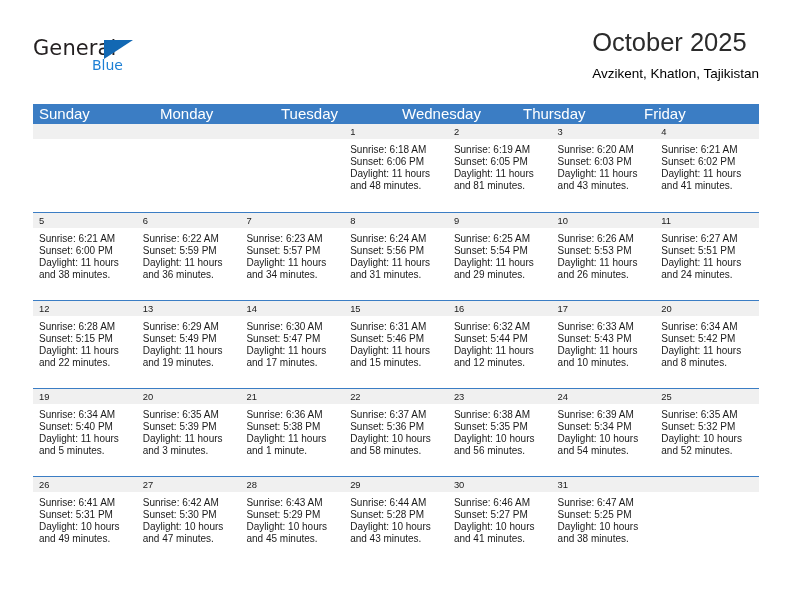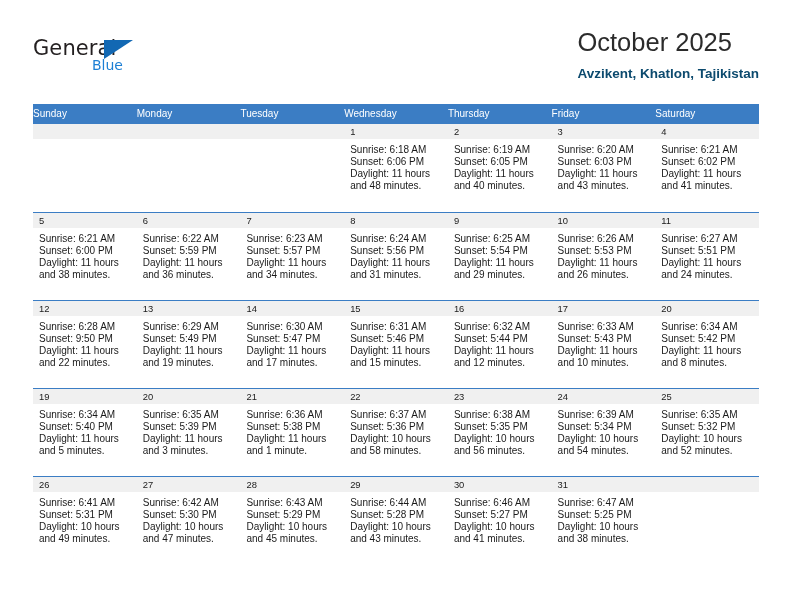--- a/index.html
+++ b/index.html
@@ -70,43 +70,43 @@
   }
   .cal-title {
     font-size: 25.5px;
     color: #2b2b2b;
     line-height: 1.15;
     white-space: nowrap;
   }
   .cal-subtitle {
     margin-top: 9px;
     font-size: 13.5px;
-    color: #0c4a6e;
+    color: #000000;
     white-space: nowrap;
-    font-weight: bold;
   }
 
   
   .calendar {
     position: absolute;
     left: 33px;
     top: 104px;
     width: 726px;
   }
   .weekdays {
     display: flex;
     background: #3b7dc4;
     height: 20px;
   }
   .weekday {
     flex: 1 1 0;
     min-width: 0;
     color: #ffffff;
-    font-size: 10px;
+    font-size: 15px;
     line-height: 20px;
+    padding-left: 6px;
     box-sizing: border-box;
     white-space: nowrap;
   }
   .week {
     display: flex;
     border-top: 1.5px solid #3b7dc4;
     height: 88px;
     box-sizing: border-box;
   }
   .week:first-of-type {
@@ -164,21 +164,20 @@
   </div>
 
   <div class="calendar">
     <div class="weekdays">
         <div class="weekday">Sunday</div>
         <div class="weekday">Monday</div>
         <div class="weekday">Tuesday</div>
         <div class="weekday">Wednesday</div>
         <div class="weekday">Thursday</div>
         <div class="weekday">Friday</div>
-        <div class="weekday">Saturday</div>
       </div>
     <div class="weeks">
         <div class="week">
           <div class="day empty">
             <span class="day-num"></span>
           </div>
           <div class="day empty">
             <span class="day-num"></span>
           </div>
           <div class="day empty">
@@ -192,21 +191,21 @@
               <div>Daylight: 11 hours</div>
               <div>and 48 minutes.</div>
             </div>
           </div>
           <div class="day">
             <span class="day-num">2</span>
             <div class="day-info">
               <div>Sunrise: 6:19 AM</div>
               <div>Sunset: 6:05 PM</div>
               <div>Daylight: 11 hours</div>
-              <div>and 40 minutes.</div>
+              <div>and 81 minutes.</div>
             </div>
           </div>
           <div class="day">
             <span class="day-num">3</span>
             <div class="day-info">
               <div>Sunrise: 6:20 AM</div>
               <div>Sunset: 6:03 PM</div>
               <div>Daylight: 11 hours</div>
               <div>and 43 minutes.</div>
             </div>
@@ -284,21 +283,21 @@
               <div>Daylight: 11 hours</div>
               <div>and 24 minutes.</div>
             </div>
           </div>
         </div>
         <div class="week">
           <div class="day">
             <span class="day-num">12</span>
             <div class="day-info">
               <div>Sunrise: 6:28 AM</div>
-              <div>Sunset: 9:50 PM</div>
+              <div>Sunset: 5:15 PM</div>
               <div>Daylight: 11 hours</div>
               <div>and 22 minutes.</div>
             </div>
           </div>
           <div class="day">
             <span class="day-num">13</span>
             <div class="day-info">
               <div>Sunrise: 6:29 AM</div>
               <div>Sunset: 5:49 PM</div>
               <div>Daylight: 11 hours</div>

